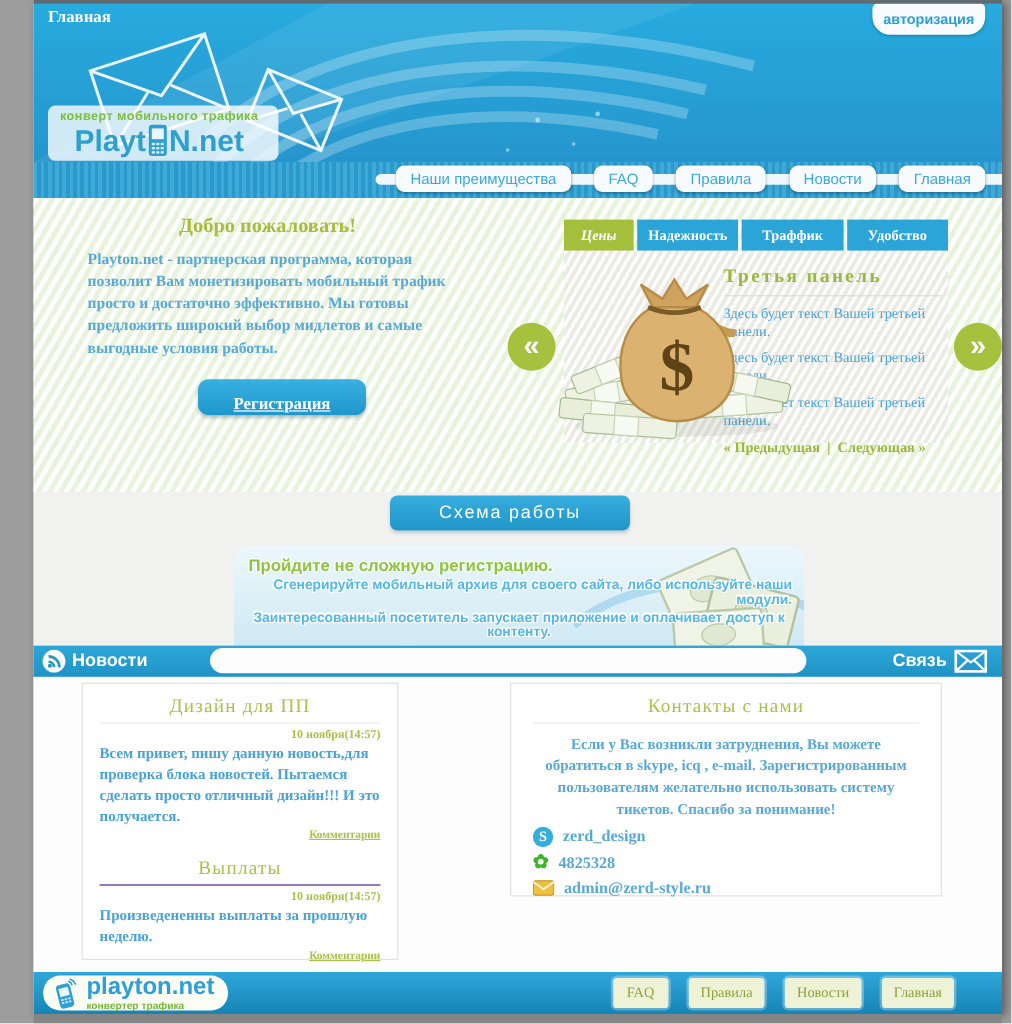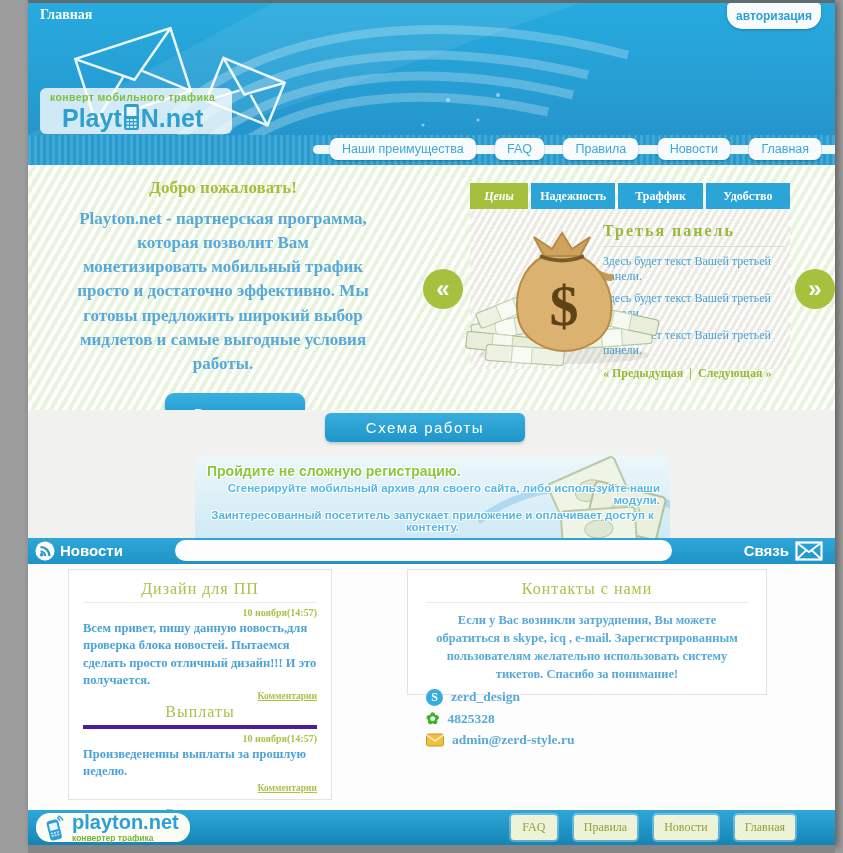--- a/index.html
+++ b/index.html
@@ -39,21 +39,21 @@
 
   
   .main-striped { position:absolute; left:0; top:165px; width:100%; height:245px;
                   background-color:#f5fbf0;
                   background-image:repeating-linear-gradient(120deg,
                     rgba(255,255,255,.85) 0 4px, rgba(200,226,178,.30) 4px 8px); }
   .welcome { position:absolute; left:45px; top:13px; width:300px; }
   .welcome-title { text-align:center; color:#a8bd3b; font-family:"Liberation Serif",serif;
                    font-weight:bold; font-size:17px; margin-bottom:9px; }
   .welcome-text { color:#58a9d8; font-family:"Liberation Serif",serif; font-weight:bold;
-                  font-size:17px; line-height:1.42;text-align:center; }
+                  font-size:13px; line-height:1.42; }
   .register-btn { display:flex; align-items:flex-end; justify-content:center; margin-left:92px;
                   margin-top:17px; width:140px; height:30px; border-radius:9px; cursor:pointer;
                   background:linear-gradient(#38b0e0,#1f97cd); box-shadow:0 2px 3px rgba(0,40,70,.25);}
   .register-btn span { color:#fff; font-family:"Liberation Serif",serif; font-weight:bold;
                   font-size:14px; text-decoration:underline; }
 
   .slider { position:absolute; left:442px; top:18px; width:320px; }
   .tabs { display:flex; gap:3px; height:26px; }
   .tab { flex:1; display:flex; align-items:center; justify-content:center; background:#2ba4d7;
          color:#fff; font-family:"Liberation Serif",serif; font-weight:bold; font-size:12px;
@@ -99,32 +99,32 @@
               border-radius:11px; }
   .bar-news-label { position:absolute; left:32px; top:4px; color:#fff; font-weight:bold; font-size:15px; cursor:pointer;}
   .rss-icon { position:absolute; left:7px; top:3px; }
   .bar-contact-label { position:absolute; right:46px; top:4px; color:#fff; font-weight:bold; font-size:15px; cursor:pointer;}
   .mail-icon { position:absolute; right:12px; top:3px; }
 
   
   .content { position:absolute; left:0; top:564px; width:100%; height:246px; background:#fdfdfd; }
   .card { position:absolute; background:#fff; border:1px solid #e2e2e2; }
   .news-card { left:40px; top:5px; width:264px; height:231px; padding:10px 14px; }
-  .contact-card { left:379px; top:5px; width:360px; height:126px; padding:10px 18px; }
+  .contact-card { left:397px; top:5px; width:360px; height:178px; padding:10px 18px; }
   .card-title { text-align:center; color:#a9c24a; font-family:"Liberation Serif",serif;
                 font-size:16px; letter-spacing:1px; padding-bottom:4px; border-bottom:1px solid #ececec; }
   .news-date { text-align:right; color:#a9c24a; font-family:"Liberation Serif",serif;
                font-weight:bold; font-size:10px; margin:4px 0 2px; }
   .news-text { color:#4aa3d8; font-family:"Liberation Serif",serif; font-weight:bold;
                font-size:12.5px; line-height:1.38; }
   .news-comments { display:block; text-align:right; color:#a9c24a; font-family:"Liberation Serif",serif;
                    font-weight:bold; font-size:9.5px; text-decoration:underline; margin-top:2px; cursor:pointer; }
   .news-item2-title { text-align:center; color:#a9c24a; font-family:"Liberation Serif",serif;
-                      font-size:16px; letter-spacing:1px; margin-top:2px; padding-bottom:4px;
-                      border-bottom:4px solid #4c1d95; }
+                      font-size:16px; letter-spacing:1px; margin-top:14px; padding-bottom:4px;
+                      border-bottom:1px solid #4c1d95; }
   .all-news { display:block; text-align:center; color:#58a9d8; font-family:"Liberation Serif",serif;
               font-size:13px; text-decoration:underline; margin-top:12px; cursor:pointer; }
   .contact-text { color:#58a9d8; font-family:"Liberation Serif",serif; font-weight:bold;
                   font-size:12.5px; text-align:center; line-height:1.45; margin-top:8px; }
   .contact-row { display:flex; align-items:center; gap:8px; margin-top:5px;
                  color:#58a9d8; font-family:"Liberation Serif",serif; font-weight:bold; font-size:13.5px; }
   .contact-row .val { cursor:pointer; }
   .skype-badge { width:17px; height:17px; border-radius:50%; background:#35aede; color:#fff;
                  display:flex; align-items:center; justify-content:center; font-size:12px; font-weight:bold; }
   .icq-badge { color:#3cb52a; font-size:16px; line-height:16px; }

